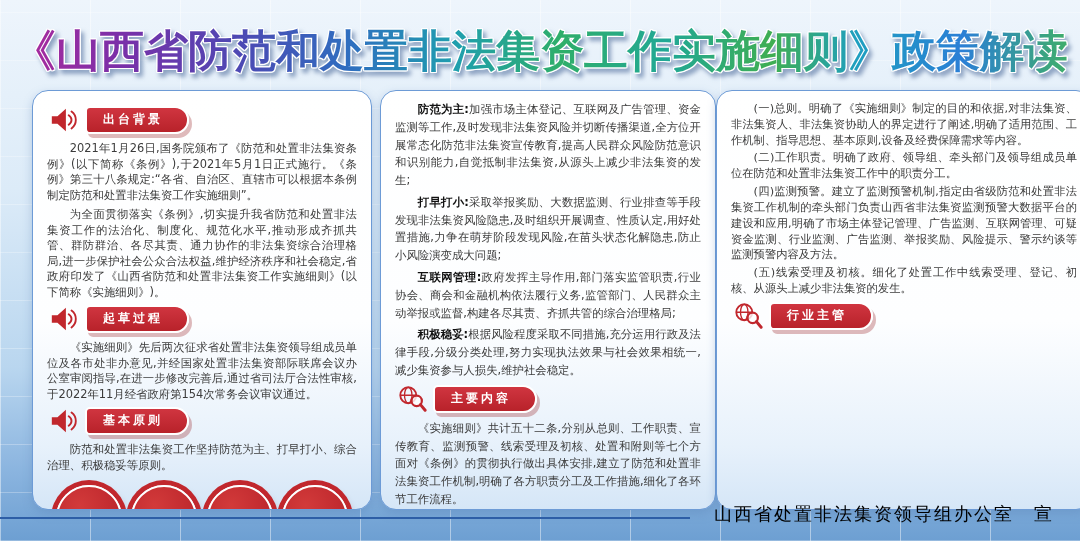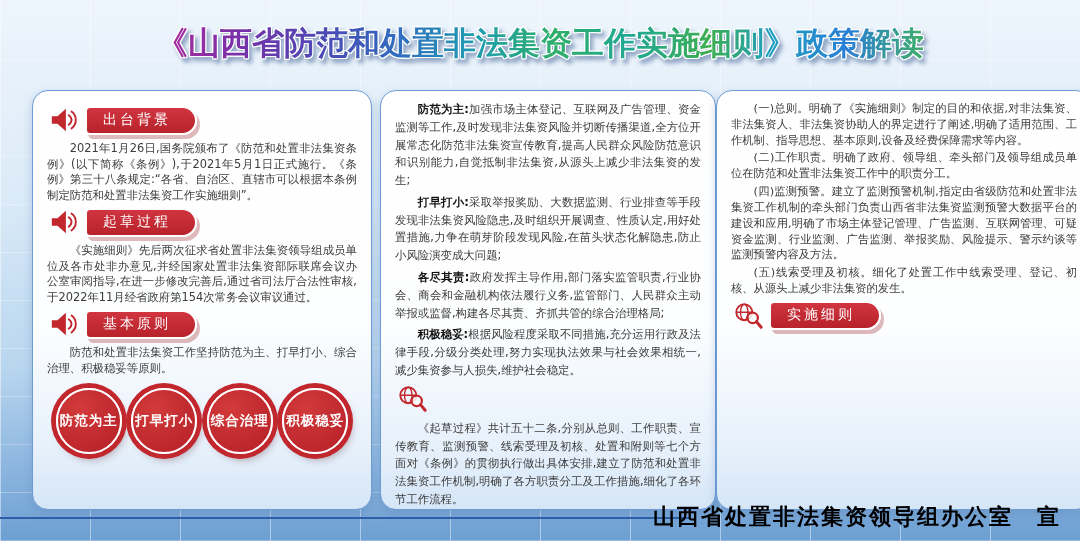--- a/index.html
+++ b/index.html
@@ -7,59 +7,59 @@
   .stage{position:relative;width:1080px;height:541px;overflow:hidden;
     background:linear-gradient(180deg,#eef5fc 0%,#dcebf8 35%,#b9d6ef 68%,#8db6e0 86%,#6d9fd2 100%);}
   .bg-grid{position:absolute;inset:0;pointer-events:none;
     background-image:
       repeating-linear-gradient(90deg, rgba(255,255,255,.45) 0 1px, transparent 1px 90px),
       repeating-linear-gradient(0deg, rgba(255,255,255,.28) 0 1px, transparent 1px 48px);}
   .bottom-line{position:absolute;left:0;top:517px;width:690px;height:2px;background:#2d5ea6;}
 
   
   .title{position:absolute;top:22px;left:0;right:0;text-align:center;white-space:nowrap;}
-  .title-text{display:inline-block;font-size:32px;font-weight:bold;letter-spacing:0px;
+  .title-text{display:inline-block;font-size:44px;font-weight:bold;letter-spacing:0px;
     background:linear-gradient(90deg,#b02a9c 0%,#7b2fa8 10%,#4b4ab4 22%,#2f6fc0 32%,#1f9fae 42%,#2fae6a 52%,#21a896 62%,#3fae52 72%,#1f9fc0 80%,#2b7fd6 90%,#3fae6a 100%);
     -webkit-background-clip:text;background-clip:text;color:transparent;
     filter:drop-shadow(1px 0 0 #fff) drop-shadow(-1px 0 0 #fff) drop-shadow(0 1px 0 #fff) drop-shadow(0 -1px 0 #fff) drop-shadow(3px 4px 2px rgba(70,100,150,.55));}
 
   
   .panel{position:absolute;top:90px;height:420px;border-radius:16px;
     background:linear-gradient(180deg,#ffffff 0%,#fdfeff 55%,#e7f1fb 85%,#d5e6f7 100%);
     border:1px solid #6d9bd6;box-shadow:0 4px 10px rgba(90,130,180,.35);
     padding:10px 14px;box-sizing:border-box;overflow:hidden;}
   .panel-left{left:32px;width:340px;}
   .panel-mid{left:380px;width:336px;}
   .panel-right{left:716px;width:376px;}
 
   
   .sec-header{display:flex;align-items:center;gap:6px;margin:4px 0 6px 2px;}
   .hdr-icon{width:30px;height:30px;flex:0 0 auto;}
   .hdr-icon svg{width:100%;height:100%;}
-  .hdr-badge{background:linear-gradient(180deg,#d03540,#b8222a);color:#fff;font-weight:normal;
-    font-size:14px;letter-spacing:3px;padding:3px 24px 4px 16px;
+  .hdr-badge{background:linear-gradient(180deg,#d03540,#b8222a);color:#fff;font-weight:bold;
+    font-size:12px;letter-spacing:3px;padding:3px 24px 4px 16px;
     border-radius:8px 22px 22px 8px;border:2px solid #fff;
     box-shadow:3px 4px 0 rgba(150,25,30,.30);}
 
   
   .para{margin:0 0 4px;text-indent:2em;color:#3b3b3b;text-align:justify;}
   .panel-left .para{font-size:11.4px;line-height:1.36;}
   .panel-mid .para{font-size:11.4px;line-height:1.56;}
   .panel-right .para{font-size:11.3px;line-height:1.40;margin-bottom:2px;}
   .para b{color:#111;}
 
   
   .badge-row{display:flex;justify-content:space-around;align-items:center;margin-top:12px;padding:0 4px;}
   .circle-badge{width:62px;height:62px;border-radius:50%;display:flex;align-items:center;justify-content:center;
     background:radial-gradient(circle at 35% 30%,#d23a3a,#b51f27);color:#fff;font-weight:bold;font-size:13.5px;
     border:2px solid #fff;box-shadow:0 0 0 5px #c1272d,3px 5px 8px rgba(80,20,30,.4);
     text-align:center;letter-spacing:1px;}
 
   
-  .footer{position:absolute;right:19px;top:502px;font-size:22px;font-weight:bold;color:#000;
+  .footer{position:absolute;right:26px;top:502px;font-size:18px;font-weight:normal;color:#000;
     letter-spacing:2px;white-space:nowrap;}
 </style>
 </head>
 <body>
 
 <div class="stage">
   <div class="bg-grid"></div>
 
   <div class="title">
     <span class="title-text">《山西省防范和处置非法集资工作实施细则》政策解读</span>
@@ -71,20 +71,21 @@
         <svg viewBox="0 0 32 32">
             <path d="M3 12h6l9-8v24l-9-8H3z" fill="#c1272d"></path>
             <path d="M21 11c2 1.3 3 3 3 5s-1 3.7-3 5" stroke="#c1272d" fill="none" stroke-width="2" stroke-linecap="round"></path>
             <path d="M24 7c3 2.2 4.6 5.2 4.6 9s-1.6 6.8-4.6 9" stroke="#c1272d" fill="none" stroke-width="2" stroke-linecap="round"></path>
           </svg>
       </span>
       <span class="hdr-badge">出台背景</span>
     </div>
     <div>
         <p class="para">2021年1月26日,国务院颁布了《防范和处置非法集资条例》(以下简称《条例》),于2021年5月1日正式施行。《条例》第三十八条规定:“各省、自治区、直辖市可以根据本条例制定防范和处置非法集资工作实施细则”。</p>
+        <p class="para">为全面贯彻落实《条例》,切实提升我省防范和处置非法集资工作的法治化、制度化、规范化水平,推动形成齐抓共管、群防群治、各尽其责、通力协作的非法集资综合治理格局,进一步保护社会公众合法权益,维护经济秩序和社会稳定,省政府印发了《山西省防范和处置非法集资工作实施细则》(以下简称《实施细则》)。</p>
       </div>
 
     <div class="sec-header">
       <span class="hdr-icon">
         <svg viewBox="0 0 32 32">
             <path d="M3 12h6l9-8v24l-9-8H3z" fill="#c1272d"></path>
             <path d="M21 11c2 1.3 3 3 3 5s-1 3.7-3 5" stroke="#c1272d" fill="none" stroke-width="2" stroke-linecap="round"></path>
             <path d="M24 7c3 2.2 4.6 5.2 4.6 9s-1.6 6.8-4.6 9" stroke="#c1272d" fill="none" stroke-width="2" stroke-linecap="round"></path>
           </svg>
       </span>
@@ -113,36 +114,37 @@
         <div class="circle-badge">打早打小</div>
         <div class="circle-badge">综合治理</div>
         <div class="circle-badge">积极稳妥</div>
       </div>
   </div>
 
   <div class="panel panel-mid">
     <div>
         <p class="para"><b>防范为主:</b><span>加强市场主体登记、互联网及广告管理、资金监测等工作,及时发现非法集资风险并切断传播渠道,全方位开展常态化防范非法集资宣传教育,提高人民群众风险防范意识和识别能力,自觉抵制非法集资,从源头上减少非法集资的发生;</span></p>
         <p class="para"><b>打早打小:</b><span>采取举报奖励、大数据监测、行业排查等手段发现非法集资风险隐患,及时组织开展调查、性质认定,用好处置措施,力争在萌芽阶段发现风险,在苗头状态化解隐患,防止小风险演变成大问题;</span></p>
-        <p class="para"><b>各尽其责:</b><span>政府发挥主导作用,部门落实监管职责,行业协会、商会和金融机构依法履行义务,监管部门、人民群众主动举报或监督,构建各尽其责、齐抓共管的综合治理格局;</span></p>
+        <p class="para"><b>互联网管理:</b><span>政府发挥主导作用,部门落实监管职责,行业协会、商会和金融机构依法履行义务,监管部门、人民群众主动举报或监督,构建各尽其责、齐抓共管的综合治理格局;</span></p>
         <p class="para"><b>积极稳妥:</b><span>根据风险程度采取不同措施,充分运用行政及法律手段,分级分类处理,努力实现执法效果与社会效果相统一,减少集资参与人损失,维护社会稳定。</span></p>
       </div>
 
     <div class="sec-header">
       <span class="hdr-icon">
         <svg viewBox="0 0 32 32">
             <circle cx="12" cy="12" r="8.5" stroke="#c1272d" fill="none" stroke-width="2"></circle>
             <ellipse cx="12" cy="12" rx="4" ry="8.5" stroke="#c1272d" fill="none" stroke-width="1.4"></ellipse>
             <line x1="3.5" y1="12" x2="20.5" y2="12" stroke="#c1272d" stroke-width="1.4"></line>
             <circle cx="21" cy="18" r="5.5" stroke="#c1272d" fill="rgba(255,255,255,.8)" stroke-width="2.4"></circle>
             <line x1="25" y1="22" x2="30" y2="28" stroke="#c1272d" stroke-width="3.2" stroke-linecap="round"></line>
           </svg>
       </span>
+      <span class="hdr-badge">主要内容</span>
     </div>
-    <p class="para">《起草过程》共计五十二条,分别从总则、工作职责、宣传教育、监测预警、线索受理及初核、处置和附则等七个方面对《条例》的贯彻执行做出具体安排,建立了防范和处置非法集资工作机制,明确了各方职责分工及工作措施,细化了各环节工作流程。</p>
+    <p class="para">《实施细则》共计五十二条,分别从总则、工作职责、宣传教育、监测预警、线索受理及初核、处置和附则等七个方面对《条例》的贯彻执行做出具体安排,建立了防范和处置非法集资工作机制,明确了各方职责分工及工作措施,细化了各环节工作流程。</p>
 
   </div>
 
   <div class="panel panel-right">
     <div>
         <p class="para">(一)总则。明确了《实施细则》制定的目的和依据,对非法集资、非法集资人、非法集资协助人的界定进行了阐述,明确了适用范围、工作机制、指导思想、基本原则,设备及经费保障需求等内容。</p>
         <p class="para">(二)工作职责。明确了政府、领导组、牵头部门及领导组成员单位在防范和处置非法集资工作中的职责分工。</p>
         <p class="para">(四)监测预警。建立了监测预警机制,指定由省级防范和处置非法集资工作机制的牵头部门负责山西省非法集资监测预警大数据平台的建设和应用,明确了市场主体登记管理、广告监测、互联网管理、可疑资金监测、行业监测、广告监测、举报奖励、风险提示、警示约谈等监测预警内容及方法。</p>
         <p class="para">(五)线索受理及初核。细化了处置工作中线索受理、登记、初核、从源头上减少非法集资的发生。</p>
       </div>
@@ -150,20 +152,20 @@
     <div class="sec-header">
       <span class="hdr-icon">
         <svg viewBox="0 0 32 32">
             <circle cx="12" cy="12" r="8.5" stroke="#c1272d" fill="none" stroke-width="2"></circle>
             <ellipse cx="12" cy="12" rx="4" ry="8.5" stroke="#c1272d" fill="none" stroke-width="1.4"></ellipse>
             <line x1="3.5" y1="12" x2="20.5" y2="12" stroke="#c1272d" stroke-width="1.4"></line>
             <circle cx="21" cy="18" r="5.5" stroke="#c1272d" fill="rgba(255,255,255,.8)" stroke-width="2.4"></circle>
             <line x1="25" y1="22" x2="30" y2="28" stroke="#c1272d" stroke-width="3.2" stroke-linecap="round"></line>
           </svg>
       </span>
-      <span class="hdr-badge">实施细则</span>
+      <span class="hdr-badge">行业主管</span>
     </div>
 
   </div>
 
   <div class="bottom-line"></div>
   <div class="footer">山西省处置非法集资领导组办公室　宣</div>
 </div>
 
 </body></html>

